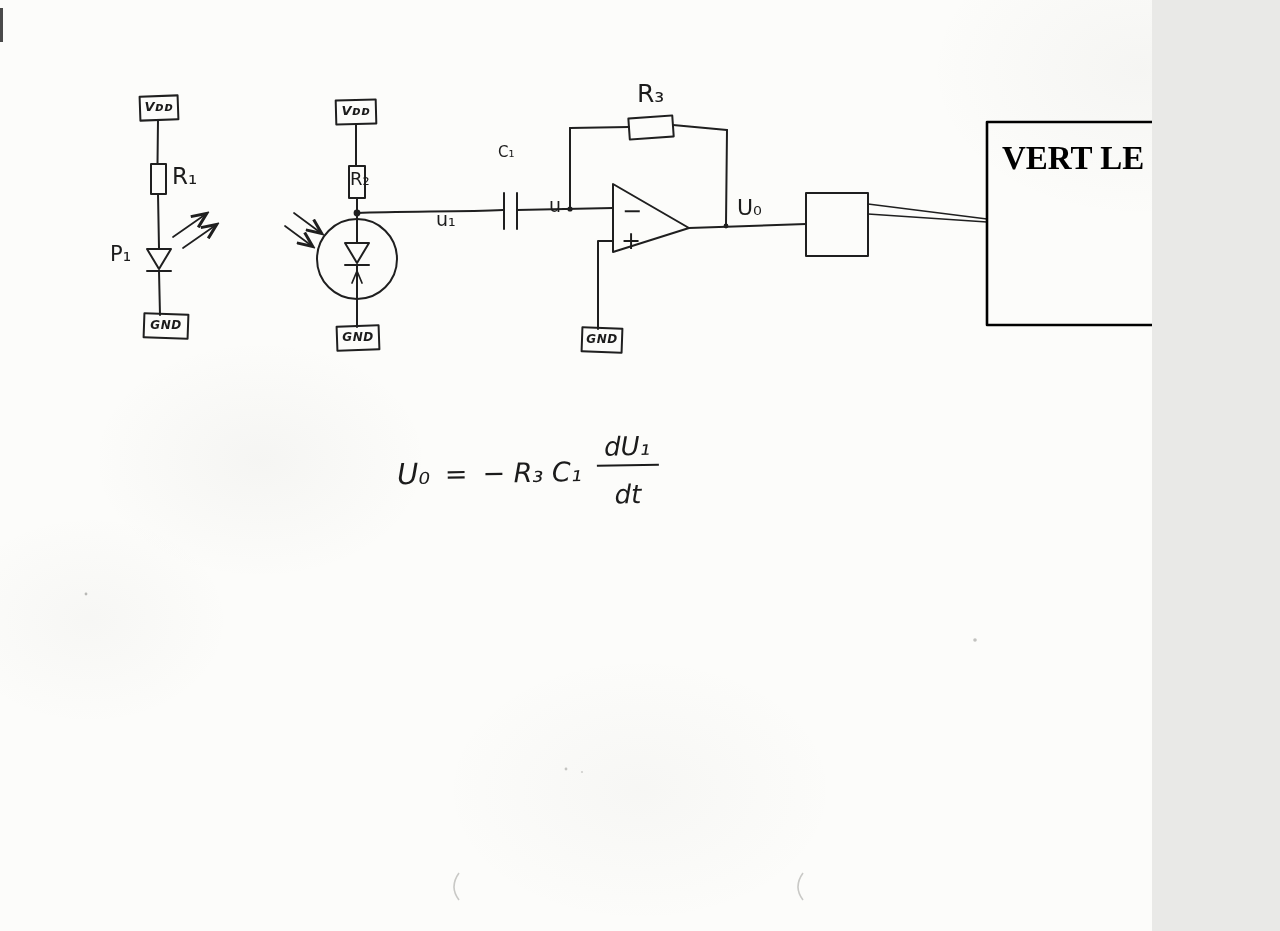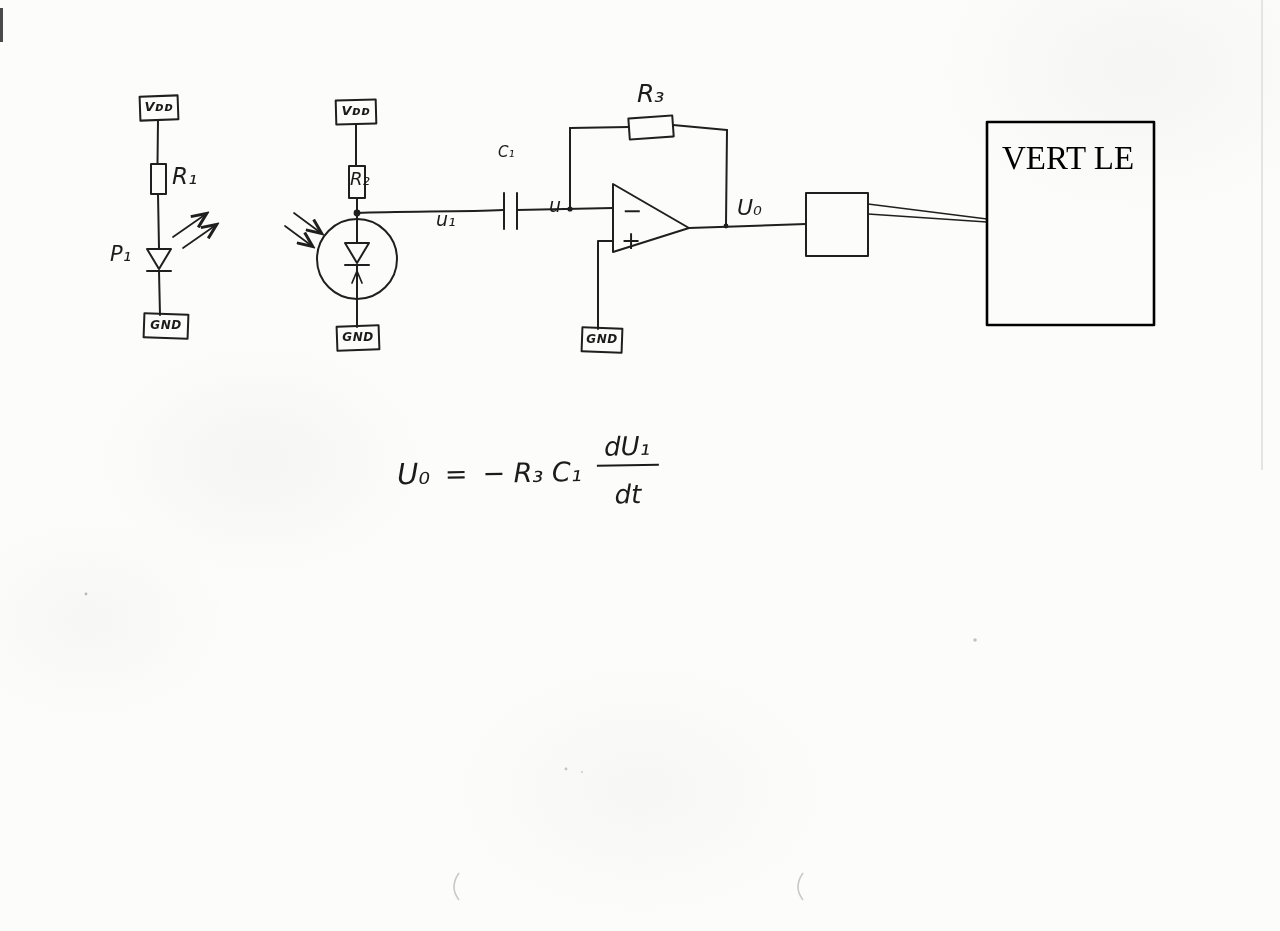--- a/index.html
+++ b/index.html
@@ -1,38 +1,38 @@
 <!DOCTYPE html>
 <html><head>
 <meta charset="utf-8">
 <style>
   * { margin:0; padding:0; box-sizing:border-box; }
   html,body { width:1280px; height:931px; }
   body { background:#e9e9e7; font-family:"DejaVu Sans", sans-serif; }
   .paper {
-    position:relative; width:1280px; height:931px; overflow:hidden;
+    position:relative; width:1152px; height:931px; overflow:hidden;
     background:
       radial-gradient(240px 170px at 260px 460px, rgba(120,120,112,0.05), transparent 70%),
       radial-gradient(300px 210px at 1140px 70px, rgba(120,120,112,0.05), transparent 70%),
       radial-gradient(280px 190px at 640px 790px, rgba(120,120,112,0.04), transparent 70%),
       radial-gradient(200px 150px at 90px 620px, rgba(120,120,112,0.04), transparent 70%),
       #fcfcfa;
   }
   svg.schematic { position:absolute; left:0; top:0; }
   .hw {
-    position:absolute; color:#1c1c1c; font-style:italic;
+    position:absolute; color:#1c1c1c; 
     font-family:"DejaVu Sans", sans-serif; white-space:nowrap;
   }
   .boxlabel {
     position:absolute; color:#1c1c1c; text-align:center; font-style:italic;
     font-weight:bold; font-family:"DejaVu Sans", sans-serif; letter-spacing:0.5px;
   }
   .picbox-text {
     position:absolute; left:1002px; top:138px; width:150px;
-    font-family:"Liberation Serif", serif; font-weight:normal;
+    font-family:"Liberation Serif", serif; font-weight:bold;
     font-size:33px; line-height:40px; color:#000;
   }
   .picbox-text span { display:block; }
   .equation {
     position:absolute; left:397px; top:433px;
     display:flex; align-items:center; gap:15px;
     font-family:"DejaVu Sans", sans-serif; font-style:italic;
     color:#1b1b1b; font-size:27px; transform:rotate(-1deg);
   }
   .equation .lhs { font-size:29px; }

